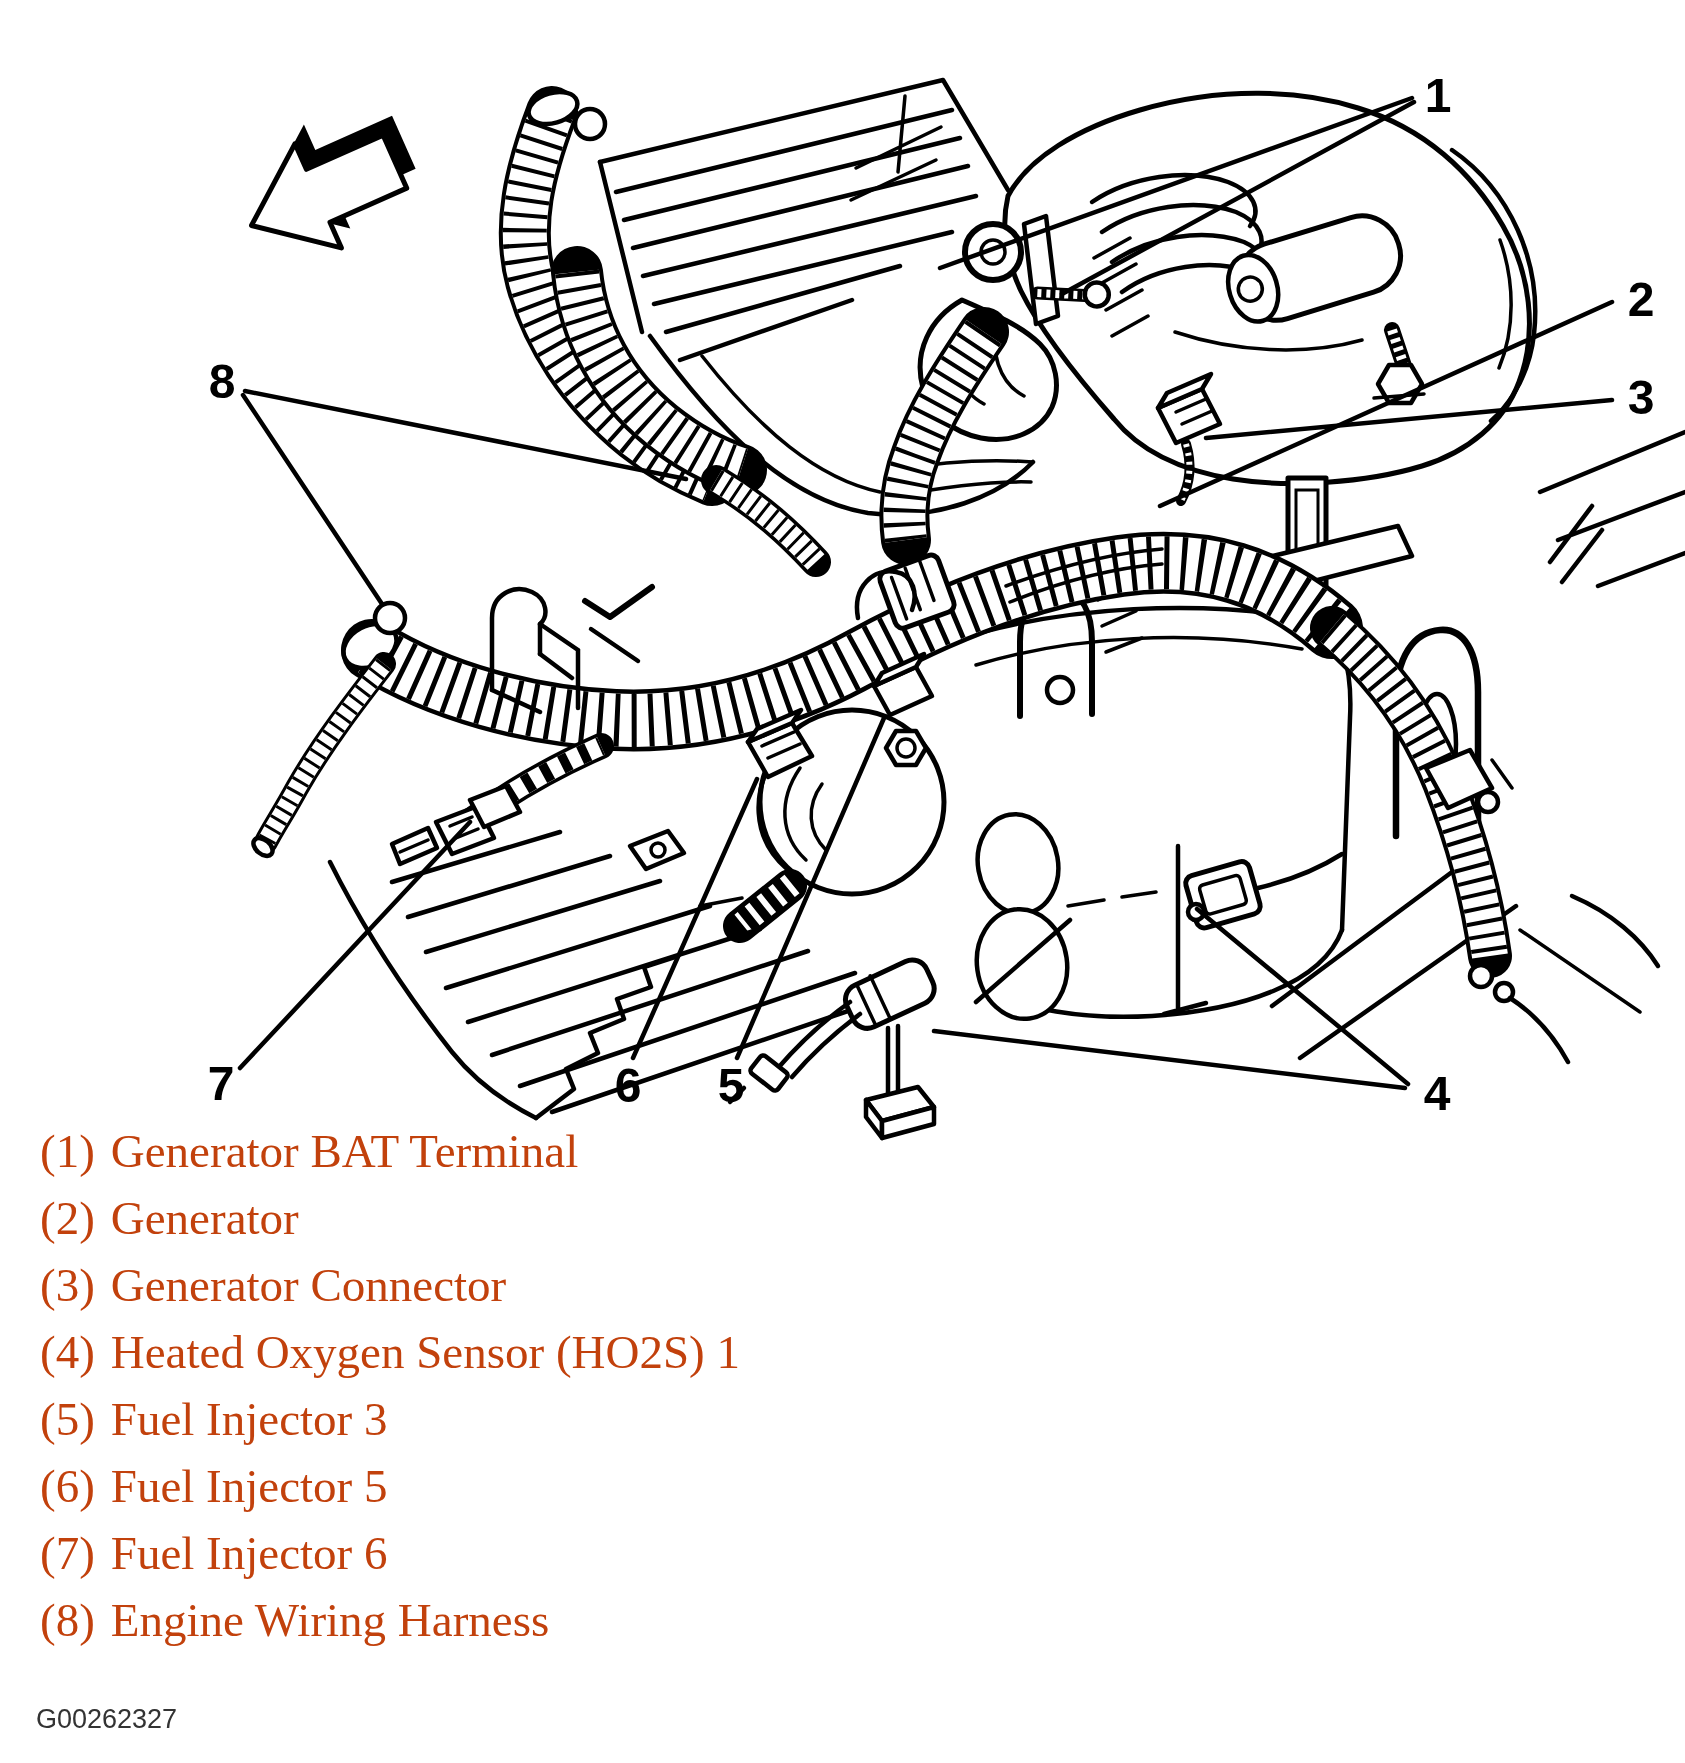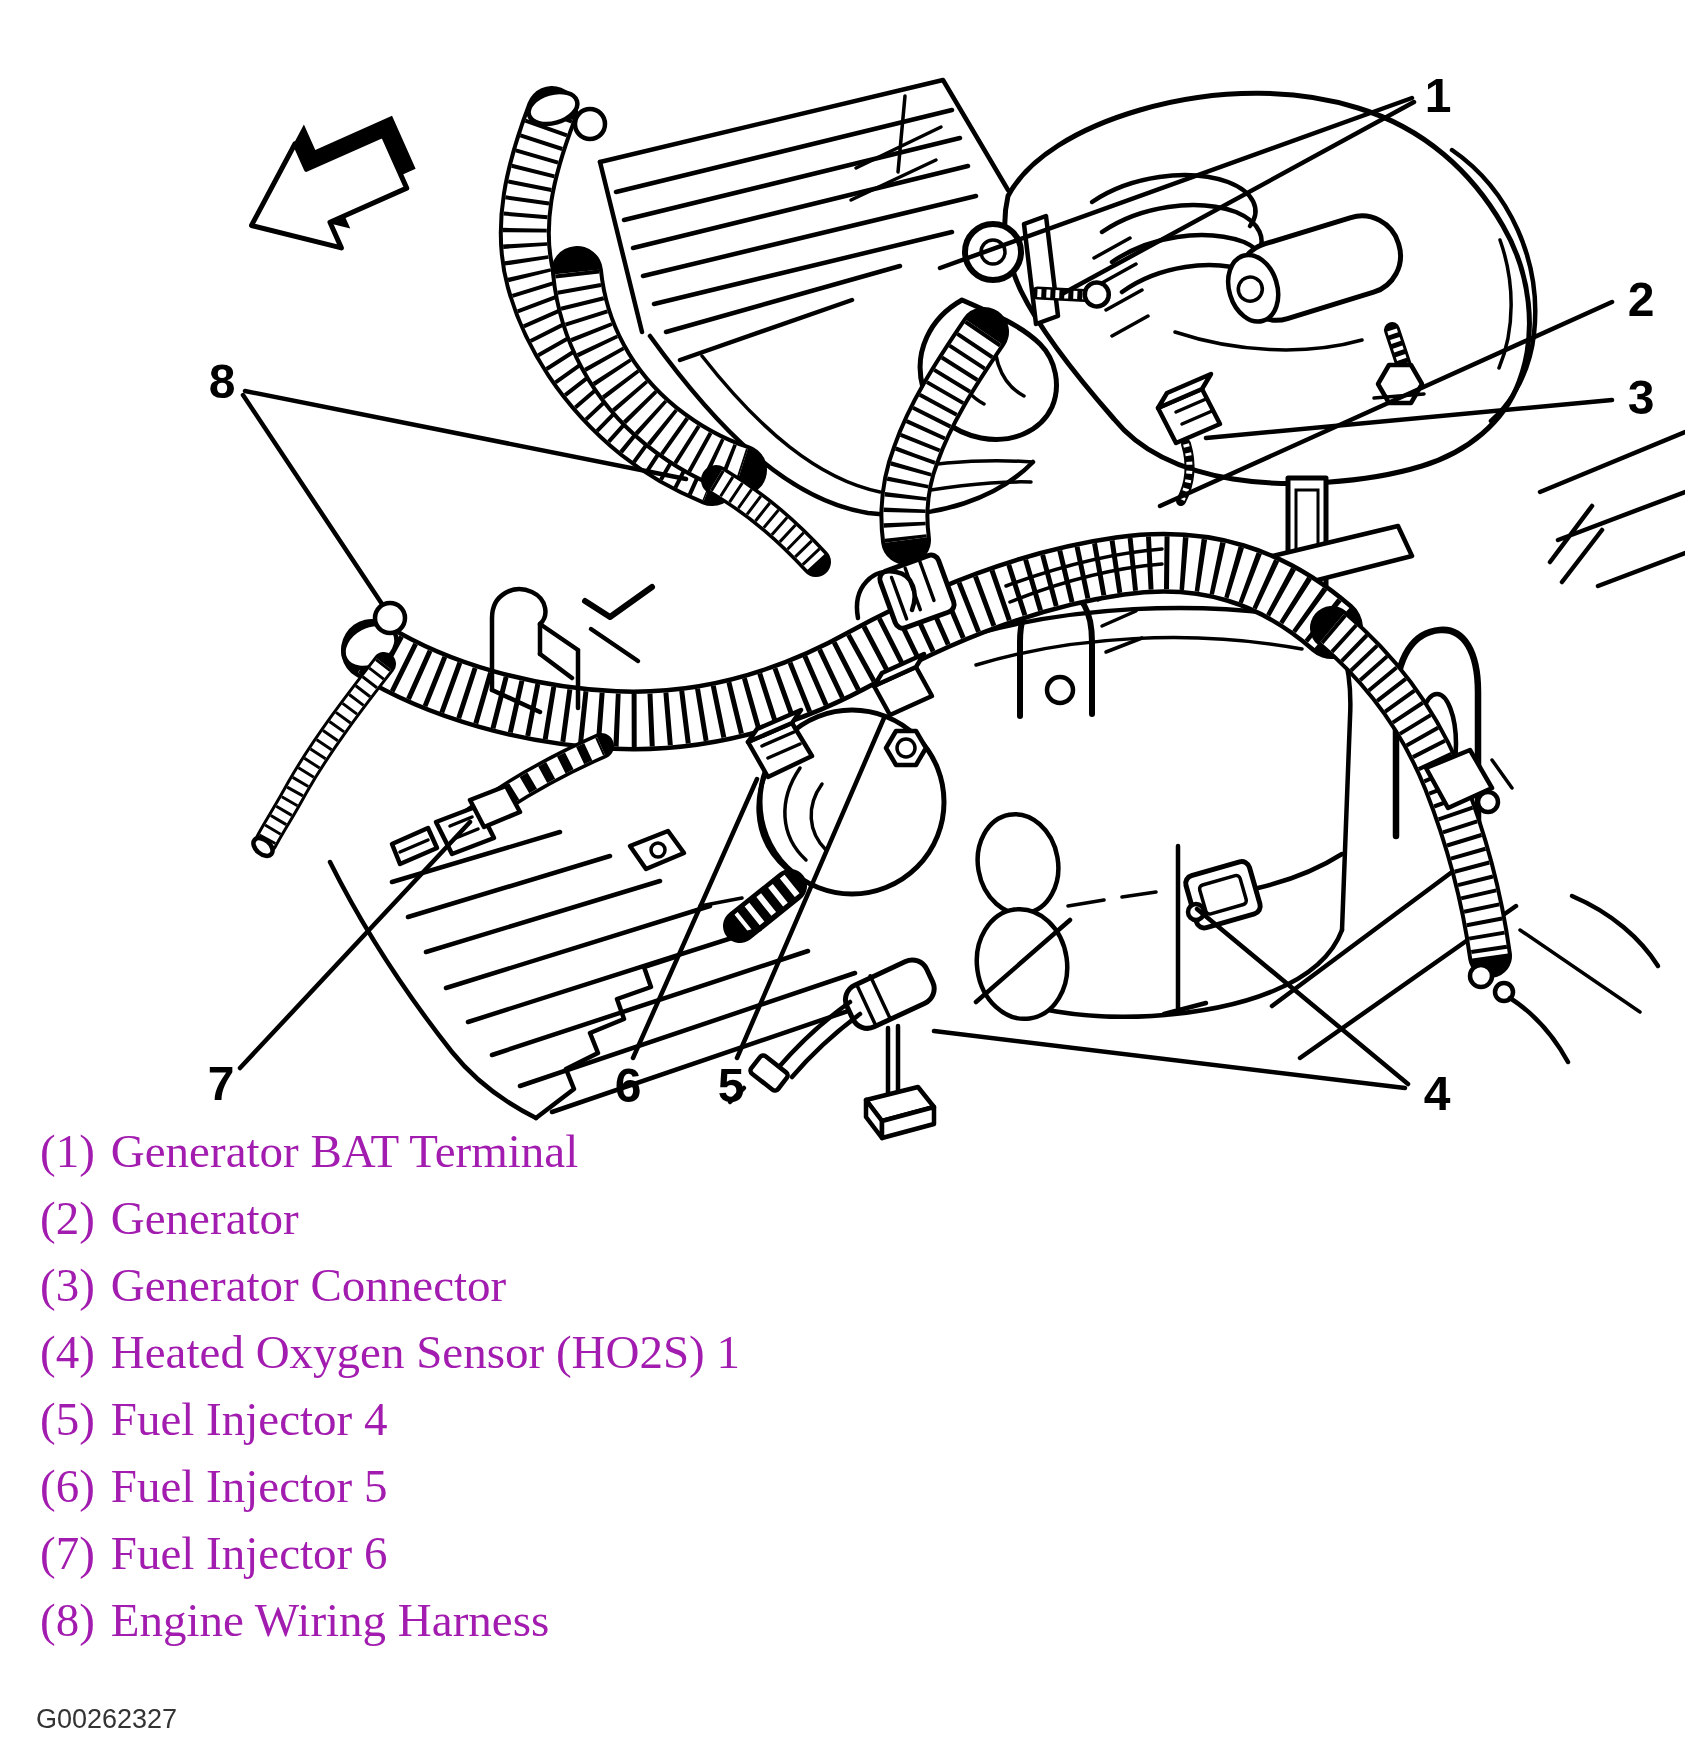--- a/index.html
+++ b/index.html
@@ -9,21 +9,21 @@
   
   .ln{fill:none;stroke:#000;stroke-width:4.5;stroke-linecap:round;stroke-linejoin:round;}
   .ln3{fill:none;stroke:#000;stroke-width:3.5;stroke-linecap:round;}
   .fw{fill:#fff;stroke:#000;stroke-width:4.5;stroke-linejoin:round;}
   .fw5{fill:#fff;stroke:#000;stroke-width:5;stroke-linejoin:round;}
   .co{fill:none;stroke:#000;stroke-linecap:round;}   
   .cw{fill:none;stroke:#fff;stroke-linecap:butt;}    
   .cr{fill:none;stroke:#000;stroke-linecap:butt;}    
   .callout{font-family:"Liberation Sans", sans-serif;font-size:48px;font-weight:bold;fill:#000;}
   .legend{position:absolute;left:40px;top:1118px;}
-  .legend-row{height:67px;line-height:67px;font-size:47px;color:#a21caf;white-space:nowrap;}
+  .legend-row{height:67px;line-height:67px;font-size:47px;color:#c2410c;white-space:nowrap;}
   .legend-row .num{margin-right:16px;}
   .figure-code{position:absolute;left:36px;top:1660px;font-family:"Liberation Sans", sans-serif;
                font-size:27px;color:#333;margin-top:44px;}
 </style>
 </head>
 <body>
 
 <div class="stage">
 
 <svg width="1685" height="1763" viewBox="0 0 1685 1763">
@@ -282,20 +282,20 @@
     <text class="callout" x="221" y="1100">7</text>
     <text class="callout" x="222" y="398">8</text>
   </g>
 </svg>
 
   <div class="legend">
     <div class="legend-row"><span class="num">(1)</span><span>Generator BAT Terminal</span></div>
     <div class="legend-row"><span class="num">(2)</span><span>Generator</span></div>
     <div class="legend-row"><span class="num">(3)</span><span>Generator Connector</span></div>
     <div class="legend-row"><span class="num">(4)</span><span>Heated Oxygen Sensor (HO2S) 1</span></div>
-    <div class="legend-row"><span class="num">(5)</span><span>Fuel Injector 4</span></div>
+    <div class="legend-row"><span class="num">(5)</span><span>Fuel Injector 3</span></div>
     <div class="legend-row"><span class="num">(6)</span><span>Fuel Injector 5</span></div>
     <div class="legend-row"><span class="num">(7)</span><span>Fuel Injector 6</span></div>
     <div class="legend-row"><span class="num">(8)</span><span>Engine Wiring Harness</span></div>
   </div>
 
   <div class="figure-code">G00262327</div>
 </div>
 
 </body></html>

